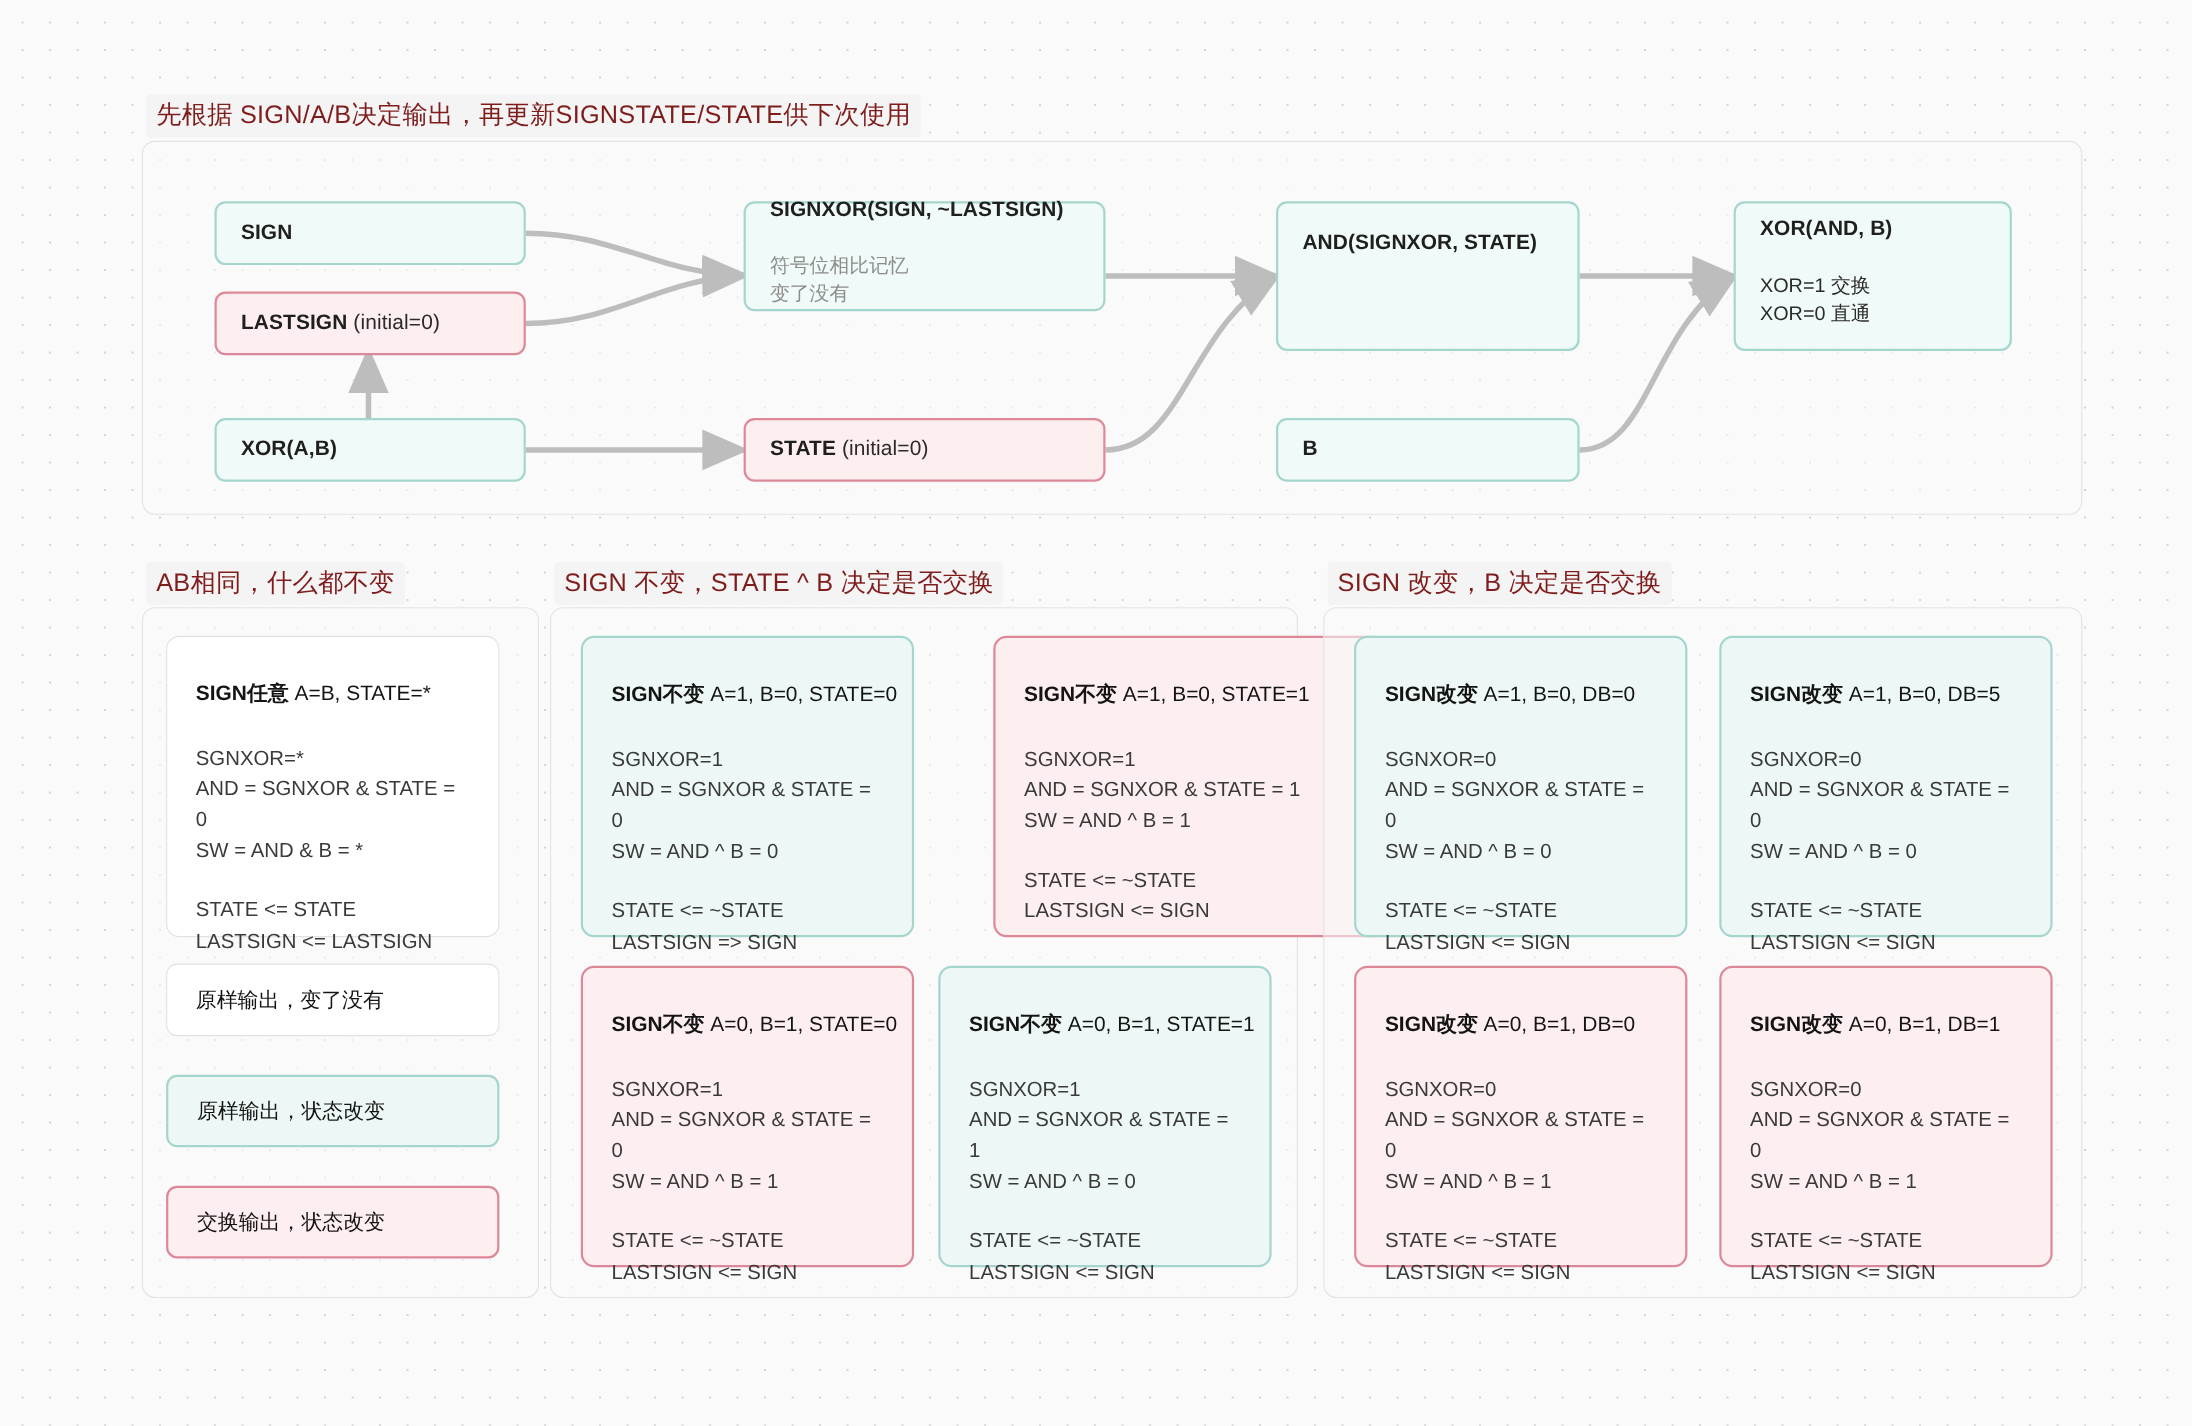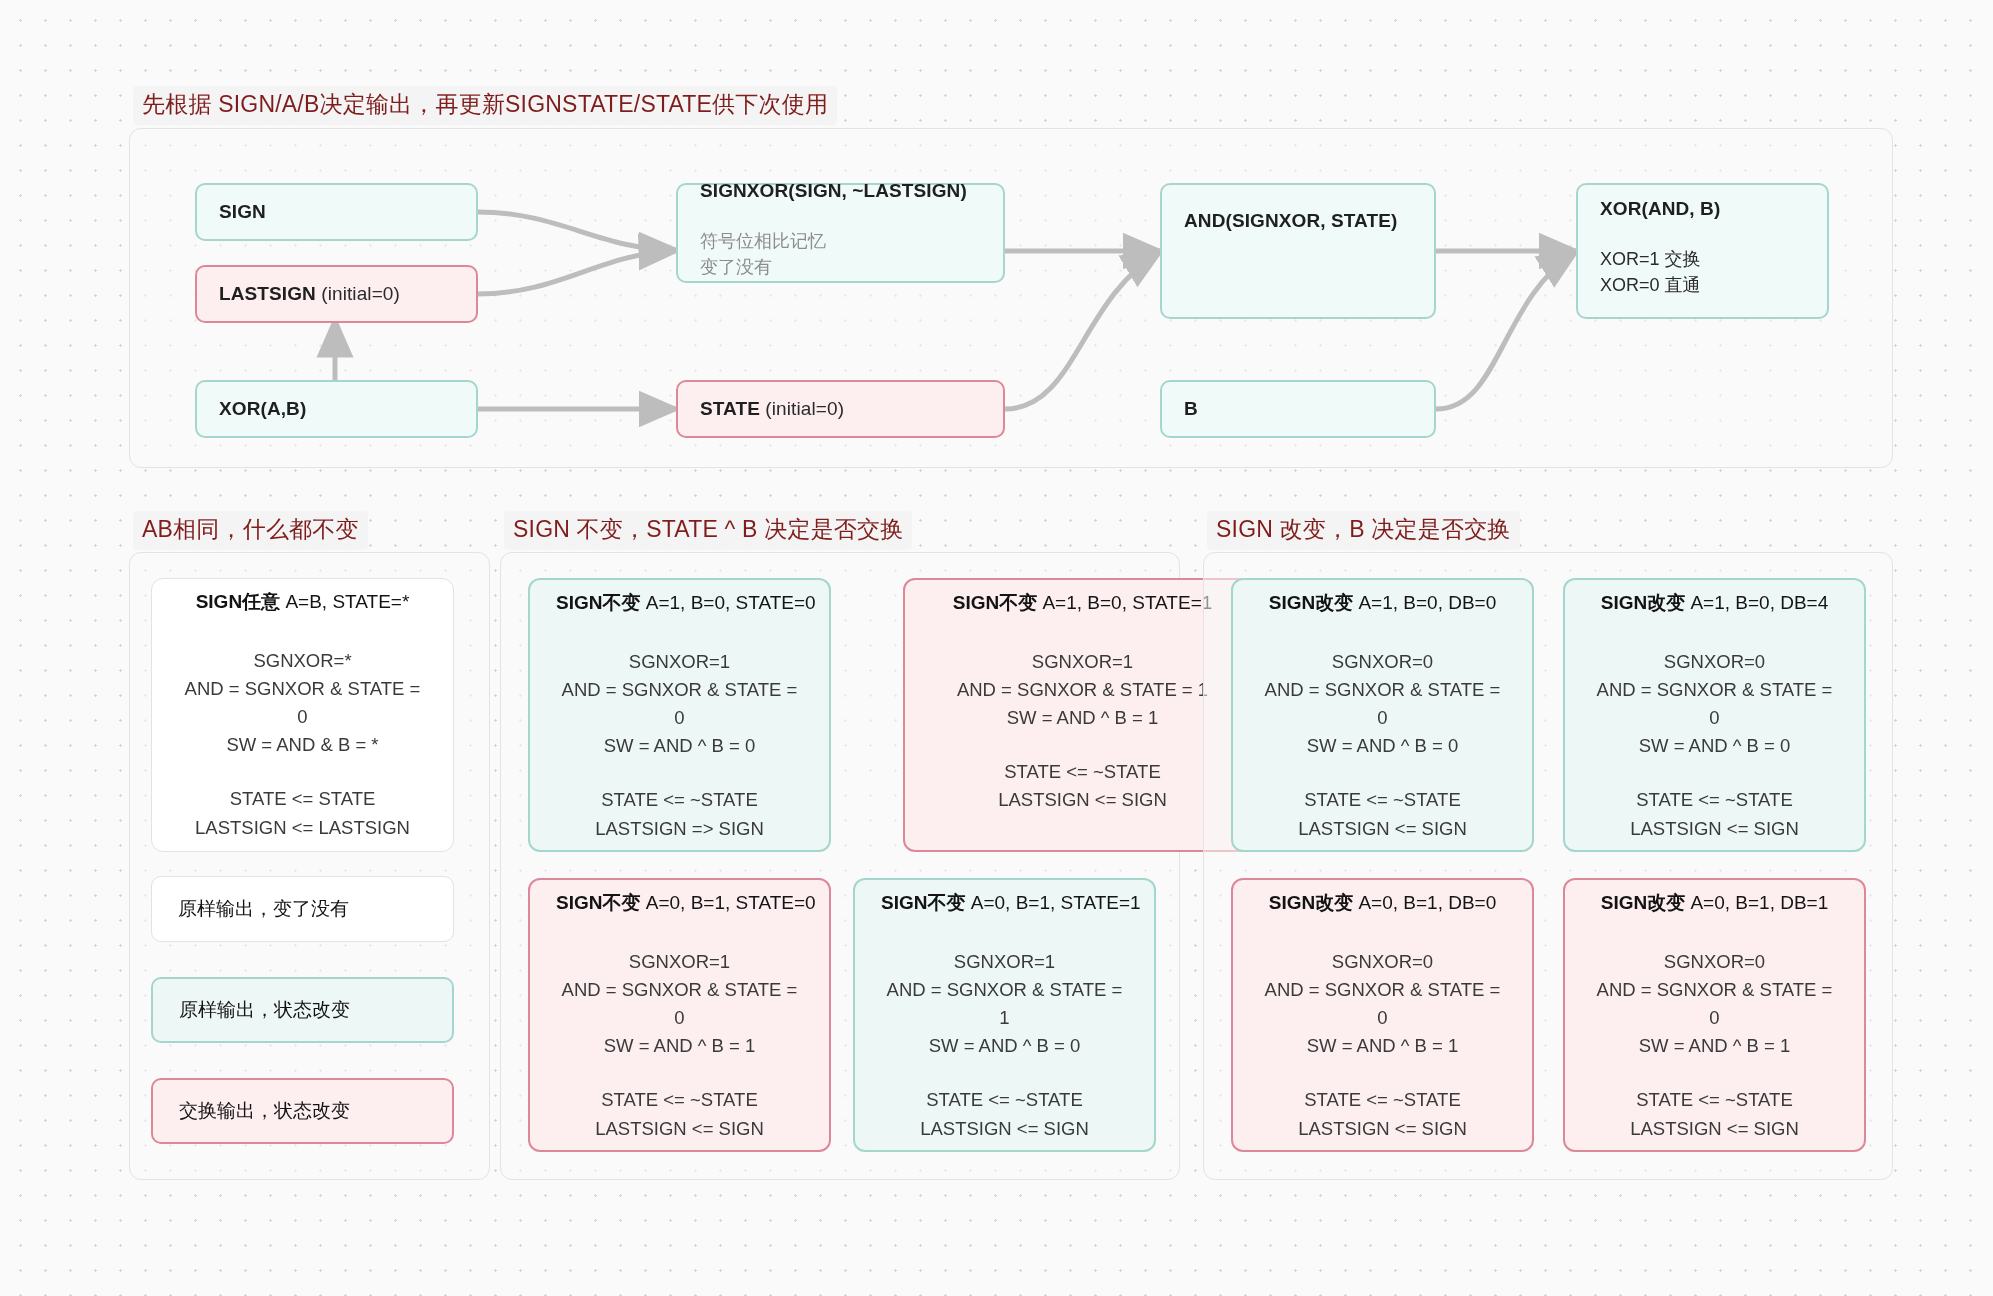--- a/index.html
+++ b/index.html
@@ -61,22 +61,21 @@
     line-height: 1.45;
     color: #8c8c8c;
     white-space: pre-line;
   }
   .node-sub.dark { color: #2b2b2b; }
 
   
   .card {
     position: absolute;
     border-radius: 12px;
-    padding: 10px 26px;
-    text-align: center;
+    padding: 38px 26px;
   }
   .card.teal  { background: #edf8f6; border: 2px solid #a5d6cd; }
   .card.pink  { background: #fdeef0; border: 2px solid #dd8898; }
   .card.plain { background: #ffffff; border: 1.5px solid #e2e2e2; }
   .card-head {
     font-size: 19px;
     font-weight: 700;
     color: #141414;
     white-space: nowrap;
   }
@@ -268,21 +267,21 @@
   </div>
   <div class="card-body">SGNXOR=0
 AND = SGNXOR &amp; STATE = 0
 SW = AND ^ B = 0</div>
   <div class="card-body2">STATE &lt;= ~STATE
 LASTSIGN &lt;= SIGN</div>
 </div>
 
 <div class="card teal" style="left:1563px; top:578px; width:303px; height:274px;">
   <div class="card-head">
-    <span>SIGN改变</span><span class="light"> A=1, B=0, DB=4</span>
+    <span>SIGN改变</span><span class="light"> A=1, B=0, DB=5</span>
   </div>
   <div class="card-body">SGNXOR=0
 AND = SGNXOR &amp; STATE = 0
 SW = AND ^ B = 0</div>
   <div class="card-body2">STATE &lt;= ~STATE
 LASTSIGN &lt;= SIGN</div>
 </div>
 
 <div class="card pink" style="left:1231px; top:878px; width:303px; height:274px;">
   <div class="card-head">

